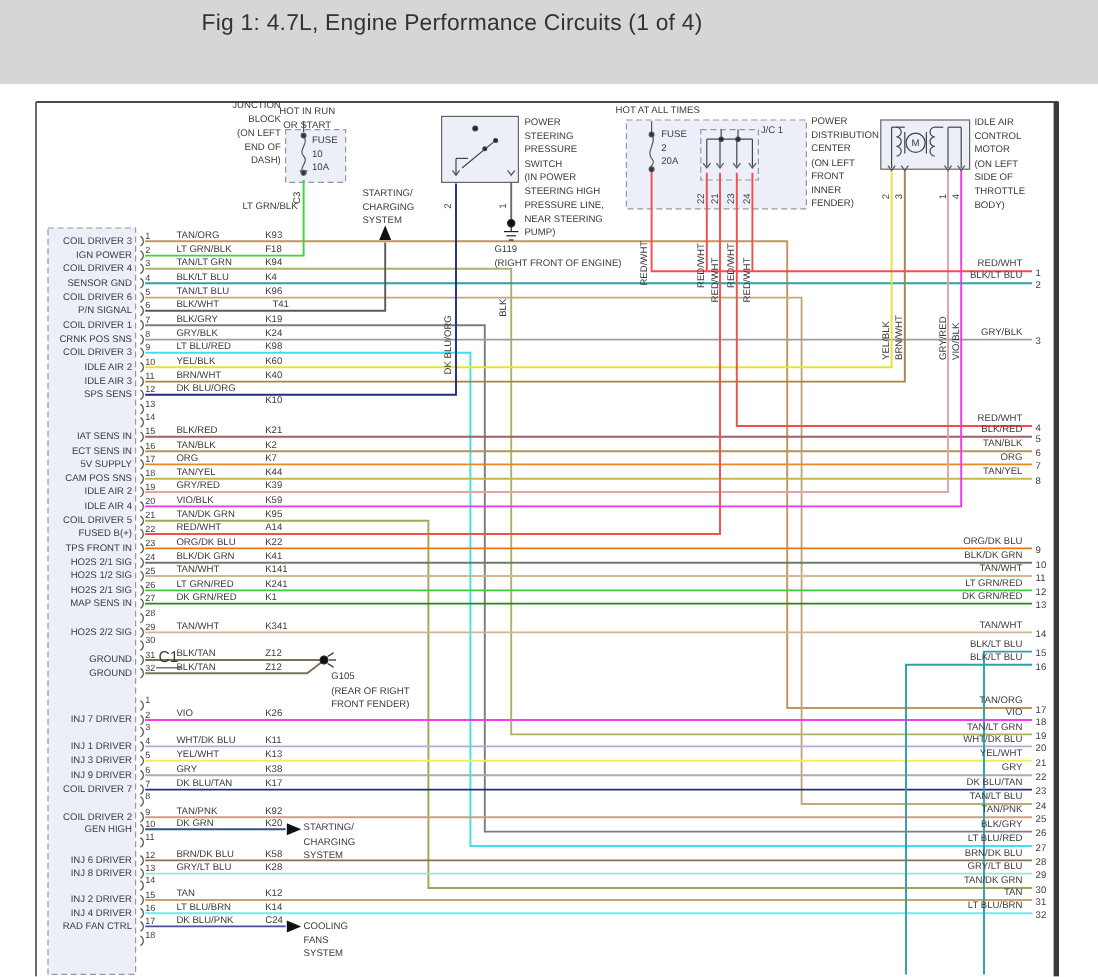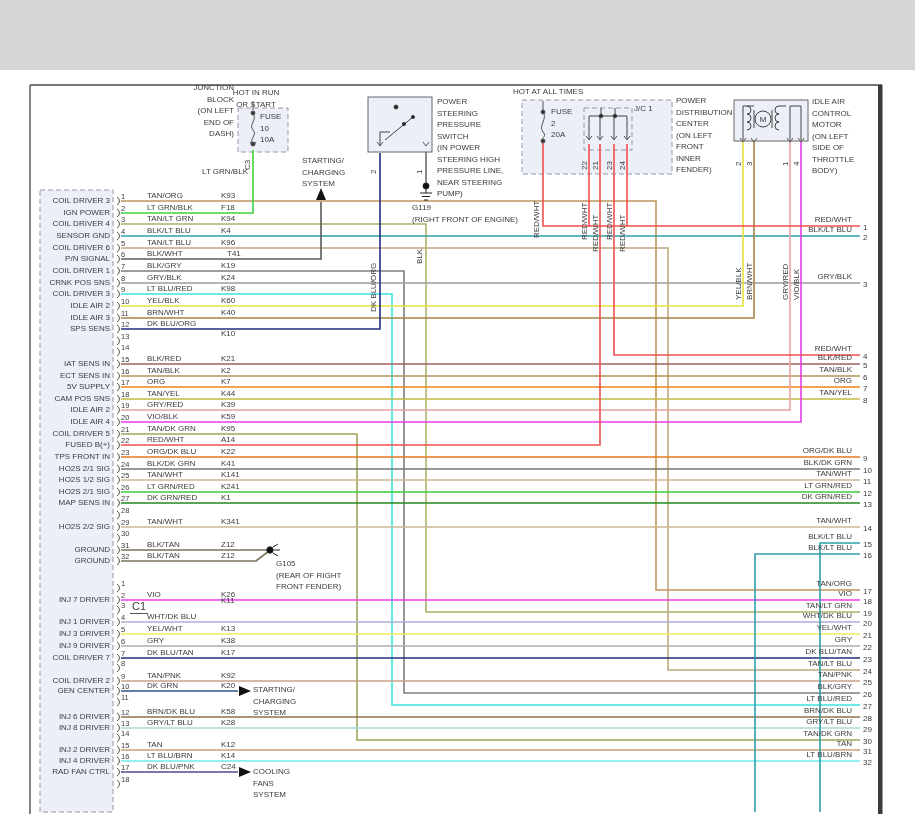--- a/index.html
+++ b/index.html
@@ -10,28 +10,29 @@
   svg.layer{position:absolute;left:0;top:0;}
   .txt{position:absolute;font-size:8px;line-height:11.5px;color:#3b3b3b;white-space:pre-line;}
   .pin-label{position:absolute;width:68px;text-align:right;font-size:8px;color:#3b3b3b;white-space:nowrap;}
   .pin-num{position:absolute;font-size:7.5px;color:#3b3b3b;}
   .wire-name{position:absolute;font-size:8px;color:#3b3b3b;white-space:nowrap;}
   .circuit{position:absolute;font-size:8px;color:#3b3b3b;white-space:nowrap;}
   .row-label{position:absolute;width:120px;text-align:right;font-size:8px;color:#3b3b3b;white-space:nowrap;}
   .row-num{position:absolute;font-size:8px;color:#3b3b3b;}
   .vlabel{position:absolute;font-size:8px;color:#3b3b3b;white-space:nowrap;
           transform-origin:0 0;transform:rotate(-90deg);}
-  .c1-header{position:absolute;left:130px;top:600px;font-size:11px;color:#3b3b3b;
+  .c1-header{position:absolute;left:130px;top:540px;font-size:13px;color:#3b3b3b;
              border-bottom:1px solid #555;padding:0 2px 1px 2px;}
 </style>
 </head>
 <body>
 
 <div class="canvas">
   <div class="banner"></div>
+  <div class="title">Fig 1: 4.7L, Engine Performance Circuits (1 of 4)</div>
 
   <svg class="layer" id="wires-svg" width="915" height="814">
     <g id="gen-boxes">
         <rect x="40" y="190" width="73" height="622" fill="#EDEFF8" stroke="#9596AB" stroke-width="1" stroke-dasharray="5,3"></rect>
         <rect x="238" y="108" width="50" height="44" fill="#EDEFF8" stroke="#9596AB" stroke-width="1" stroke-dasharray="5,3"></rect>
         <rect x="368" y="97" width="64" height="55" fill="#EDEFF8" stroke="#666" stroke-width="1"></rect>
         <rect x="522" y="100" width="150" height="74" fill="#EDEFF8" stroke="#9596AB" stroke-width="1" stroke-dasharray="5,3"></rect>
         <rect x="584" y="108" width="48" height="42" fill="none" stroke="#9596AB" stroke-width="1" stroke-dasharray="5,3"></rect>
         <rect x="734" y="100" width="74" height="41" fill="#EDEFF8" stroke="#666" stroke-width="1"></rect>
       </g>
@@ -400,40 +401,40 @@
       <div class="circuit" style="left:221px;top:551px">Z12</div>
       <div class="pin-num" style="left:121px;top:579px">1</div>
       <div class="pin-num" style="left:121px;top:591px">2</div>
       <div class="pin-label" style="left:42px;top:595px">INJ 7 DRIVER</div>
       <div class="wire-name" style="left:147px;top:590px">VIO</div>
       <div class="circuit" style="left:221px;top:590px">K26</div>
       <div class="pin-num" style="left:121px;top:601px">3</div>
       <div class="pin-num" style="left:121px;top:613px">4</div>
       <div class="pin-label" style="left:42px;top:617px">INJ 1 DRIVER</div>
       <div class="wire-name" style="left:147px;top:612px">WHT/DK BLU</div>
-      <div class="circuit" style="left:221px;top:596px">K11</div>
+      <div class="circuit" style="left:221px;top:612px">K11</div>
       <div class="pin-num" style="left:121px;top:625px">5</div>
       <div class="pin-label" style="left:42px;top:629px">INJ 3 DRIVER</div>
       <div class="wire-name" style="left:147px;top:624px">YEL/WHT</div>
       <div class="circuit" style="left:221px;top:624px">K13</div>
       <div class="pin-num" style="left:121px;top:637px">6</div>
       <div class="pin-label" style="left:42px;top:641px">INJ 9 DRIVER</div>
       <div class="wire-name" style="left:147px;top:636px">GRY</div>
       <div class="circuit" style="left:221px;top:636px">K38</div>
       <div class="pin-num" style="left:121px;top:649px">7</div>
       <div class="pin-label" style="left:42px;top:653px">COIL DRIVER 7</div>
       <div class="wire-name" style="left:147px;top:648px">DK BLU/TAN</div>
       <div class="circuit" style="left:221px;top:648px">K17</div>
       <div class="pin-num" style="left:121px;top:659px">8</div>
       <div class="pin-num" style="left:121px;top:672px">9</div>
       <div class="pin-label" style="left:42px;top:676px">COIL DRIVER 2</div>
       <div class="wire-name" style="left:147px;top:671px">TAN/PNK</div>
       <div class="circuit" style="left:221px;top:671px">K92</div>
       <div class="pin-num" style="left:121px;top:682px">10</div>
-      <div class="pin-label" style="left:42px;top:686px">GEN CENTER</div>
+      <div class="pin-label" style="left:42px;top:686px">GEN HIGH</div>
       <div class="wire-name" style="left:147px;top:681px">DK GRN</div>
       <div class="circuit" style="left:221px;top:681px">K20</div>
       <div class="pin-num" style="left:121px;top:693px">11</div>
       <div class="pin-num" style="left:121px;top:708px">12</div>
       <div class="pin-label" style="left:42px;top:712px">INJ 6 DRIVER</div>
       <div class="wire-name" style="left:147px;top:707px">BRN/DK BLU</div>
       <div class="circuit" style="left:221px;top:707px">K58</div>
       <div class="pin-num" style="left:121px;top:719px">13</div>
       <div class="pin-label" style="left:42px;top:723px">INJ 8 DRIVER</div>
       <div class="wire-name" style="left:147px;top:718px">GRY/LT BLU</div>

